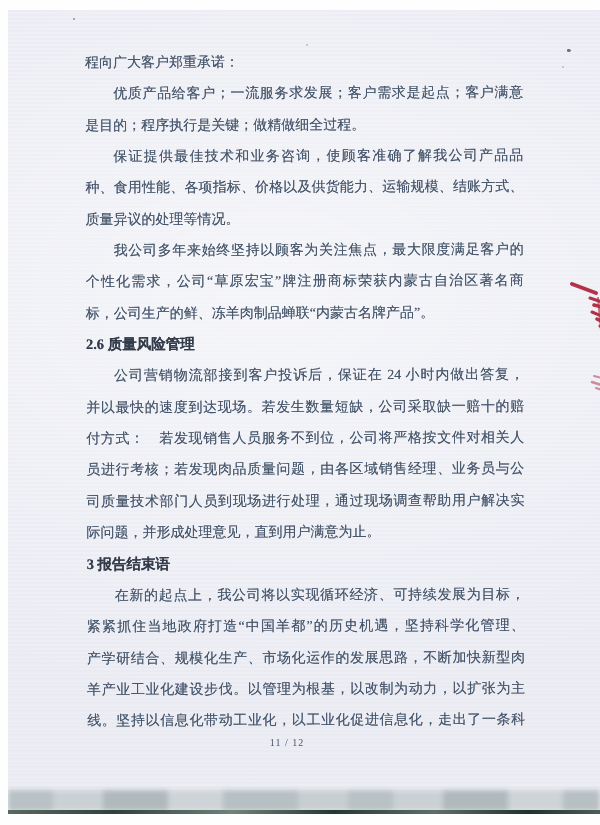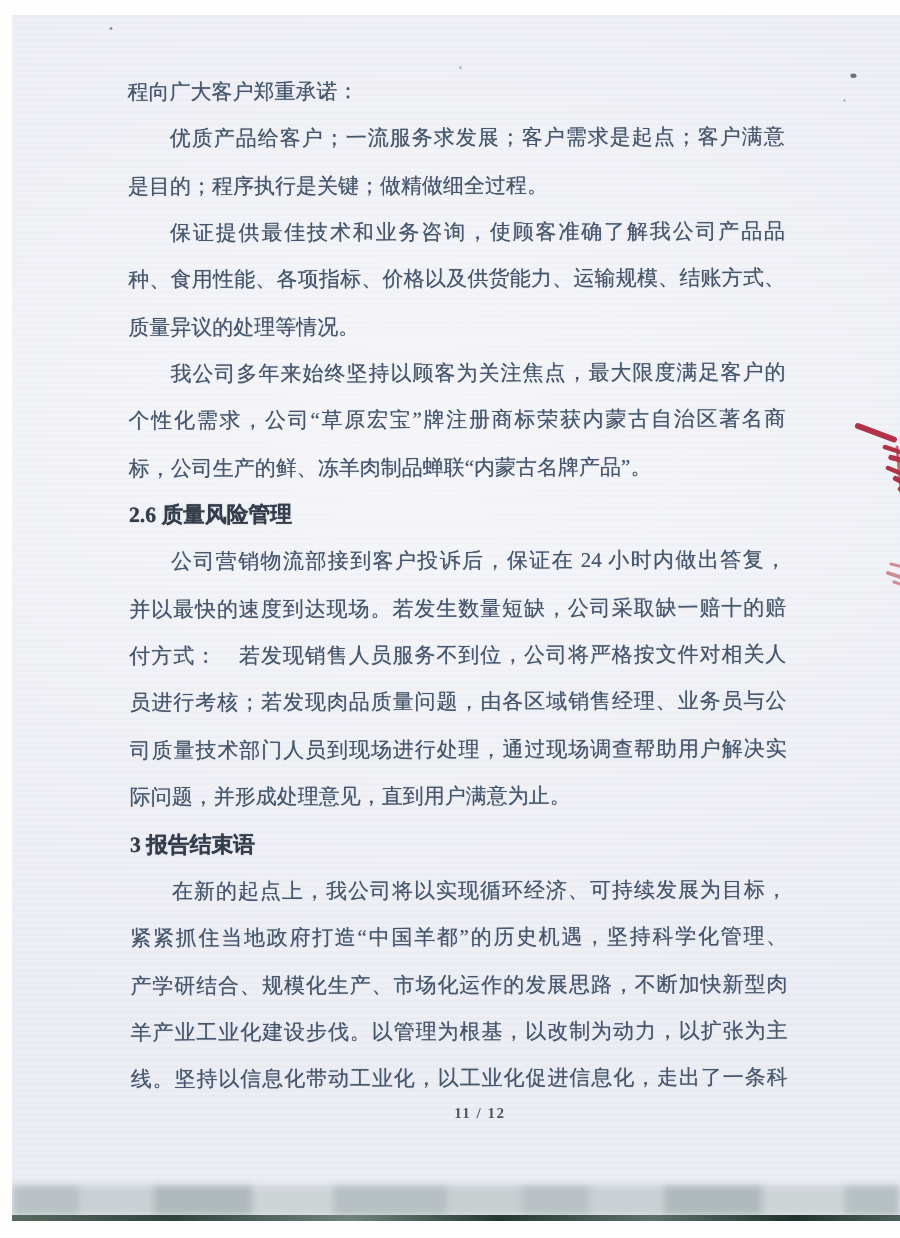--- a/index.html
+++ b/index.html
@@ -40,22 +40,22 @@
   .line.fill { text-align: justify; text-align-last: justify; }
   .line.indent { text-indent: 28px; }
   .line.heading {
     font-weight: bold;
     font-size: 14.5px;
     color: #333c4a;
     text-shadow: 0 0 0.6px rgba(40,48,62,0.8);
   }
   .page-number {
     position: absolute; left: 229px; top: 727px; width: 100px;
-    text-align: right;
-    font-size: 10px; font-weight: bold;
+    text-align: center;
+    font-size: 10px; font-weight: normal;
     color: #4a5668;
     letter-spacing: 1px;
   }
   .stamp-svg {
     position: absolute; left: 560px; top: 250px;
     width: 40px; height: 140px;
   }
   .speck { position: absolute; border-radius: 50%; background: #8d929e; }
   .speck.s1 { left: 65px;  top: 8px;  width: 2px; height: 2px; }
   .speck.s2 { left: 298px; top: 34px; width: 2px; height: 2px; opacity:.6; }

